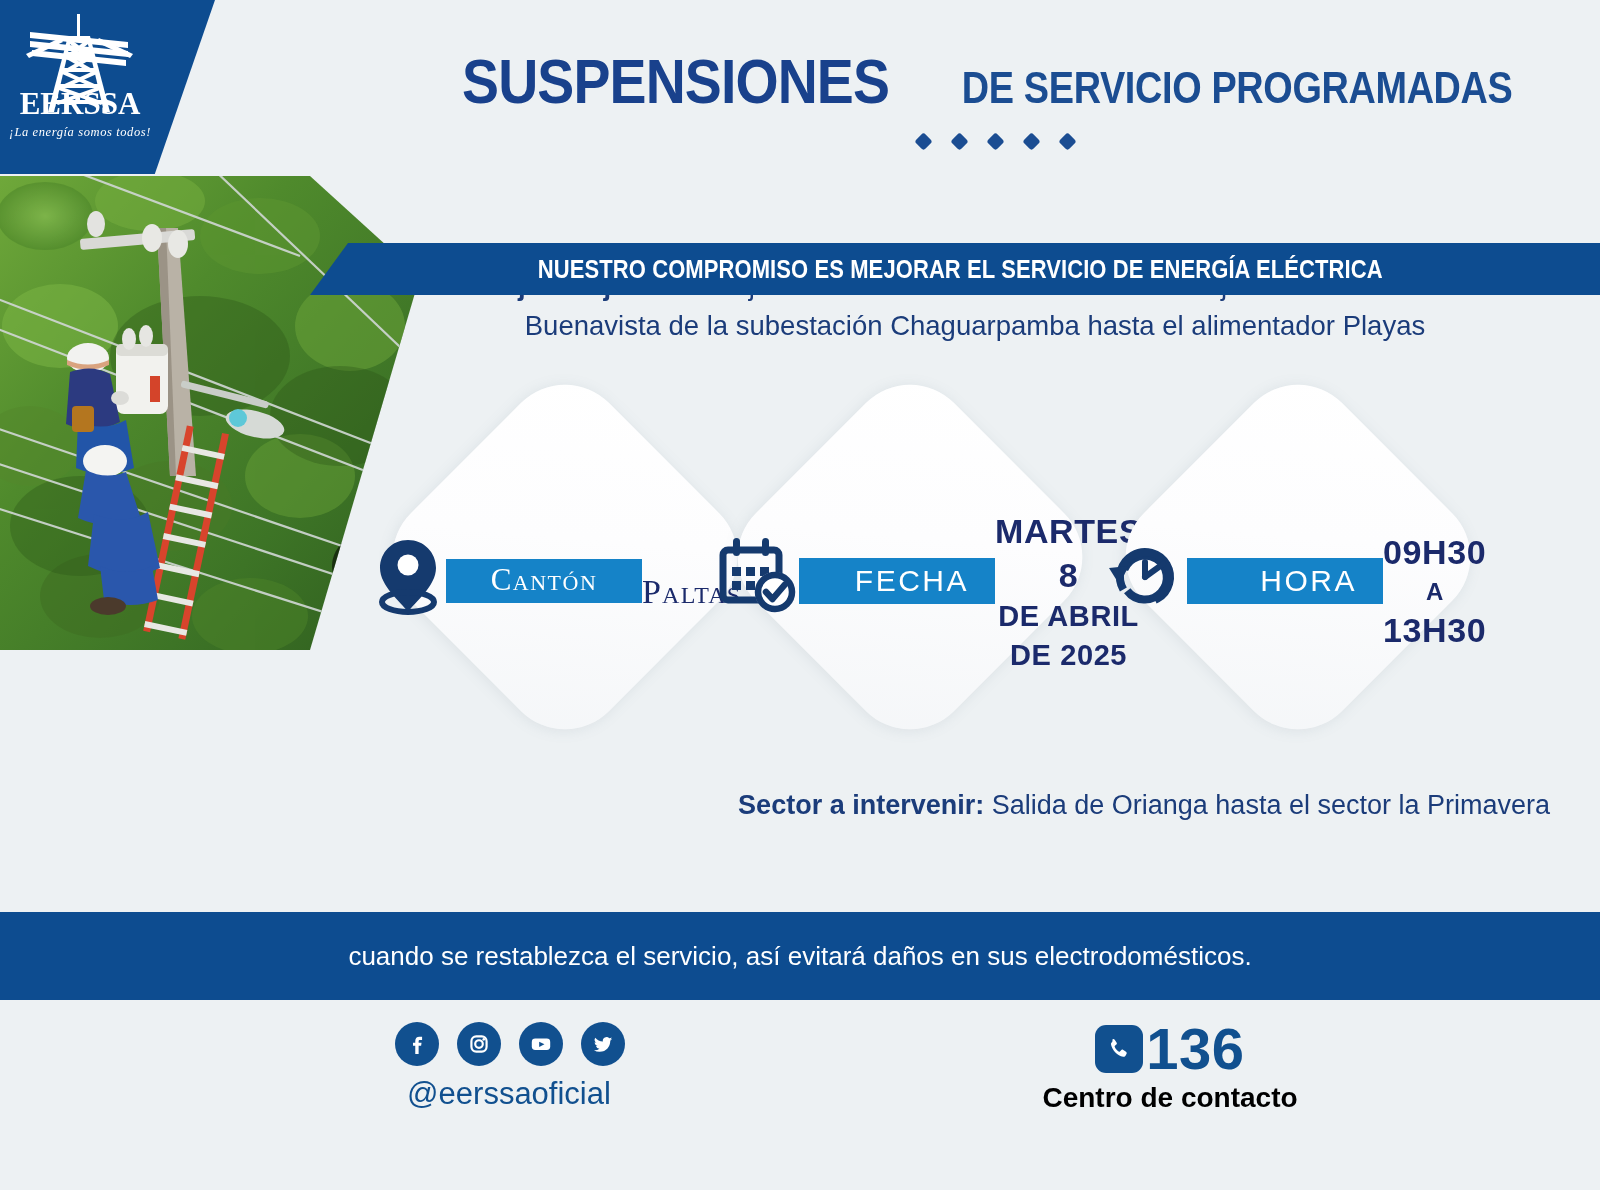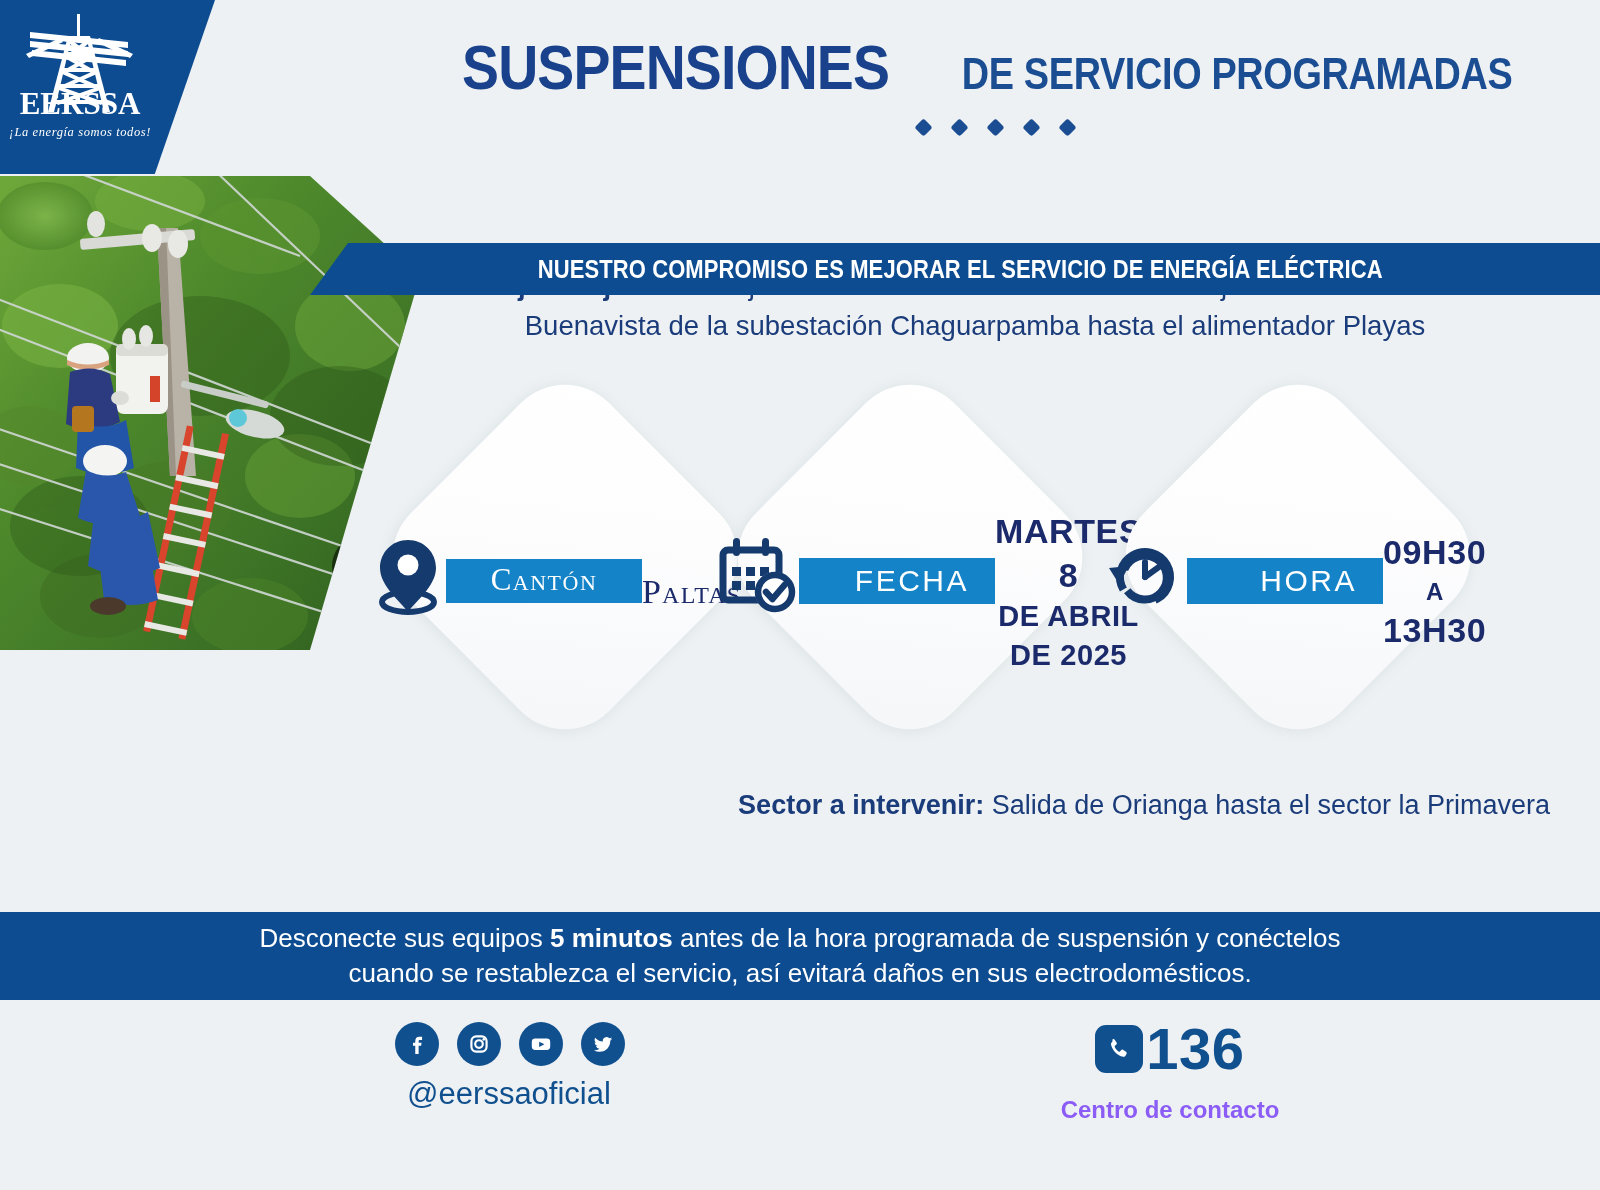--- a/index.html
+++ b/index.html
@@ -59,21 +59,21 @@
     font-style: italic;
     color: #ffffff;
     font-size: 12.5px;
     letter-spacing: 0.6px;
     margin-top: 6px;
   }
 
   
   .title-wrap {
     position: absolute;
-    left: 430px; top: 36px;
+    left: 430px; top: 50px;
     width: 1130px;
     text-align: center;
     z-index: 4;
   }
   .title-line {
     white-space: nowrap;
     line-height: 1;
   }
   .title-main {
     font-family: "Liberation Sans Narrow", "Liberation Sans", sans-serif;
@@ -341,24 +341,24 @@
     justify-content: center;
   }
   .contact-number {
     font-size: 58px;
     font-weight: bold;
     color: #11508f;
     line-height: 1;
     letter-spacing: 0.5px;
   }
   .contact-label {
-    margin-top: 18px;
-    font-size: 24px;
-    font-weight: bold;
-    color: #8b5cf6;
+    margin-top: 4px;
+    font-size: 28px;
+    font-weight: bold;
+    color: #000000;
   }
 </style>
 </head>
 <body>
 
 <div class="page">
 
   <div class="logo-shape">
     <div class="logo-inner">
       <svg class="logo-tower" viewBox="0 0 120 108">
@@ -579,23 +579,20 @@
         </div>
       </div>
     </div>
   </div>
 
   <div class="sector">
     <b>Sector a intervenir:</b><span> Salida de Orianga hasta el sector la Primavera</span>
   </div>
 
   <div class="notice">
-    <div class="notice-line">
-      <span>Desconecte sus equipos </span><b>5 minutos</b><span> antes de la hora programada de suspensión y conéctelos</span>
-    </div>
     <div class="notice-line">cuando se restablezca el servicio, así evitará daños en sus electrodomésticos.</div>
   </div>
 
   <div class="footer">
 
     <div class="social-block">
       <div class="social-icons">
         <div class="social-icon">
           <svg width="26" height="26" viewBox="0 0 24 24" fill="#ffffff">
             <path d="M14.6 8.2h2.1V5.4h-2.5c-2.4 0-3.8 1.5-3.8 3.8v1.6H8.3v2.9h2.1v7.5h3.1v-7.5h2.3l.4-2.9h-2.7V9.6c0-.9.3-1.4 1.1-1.4z"></path>

